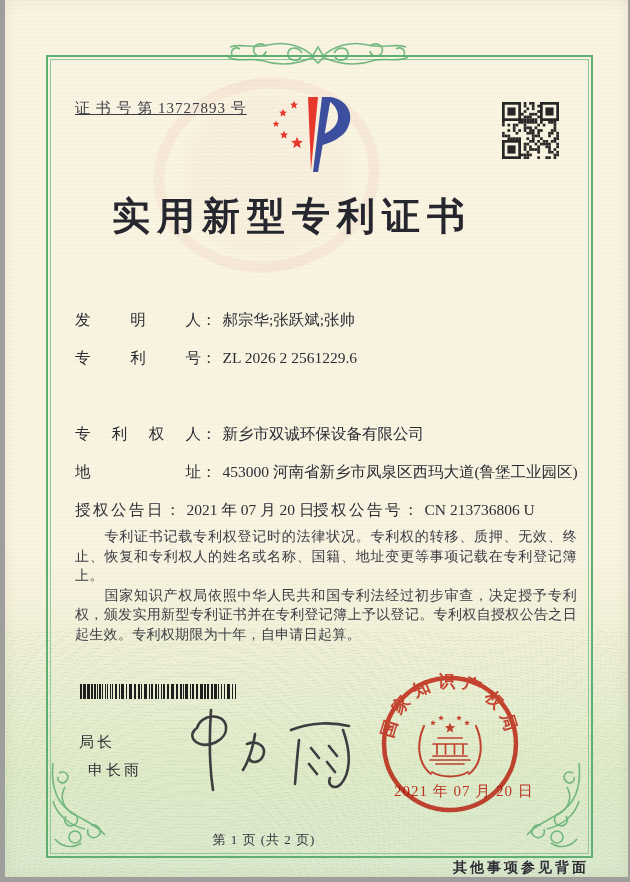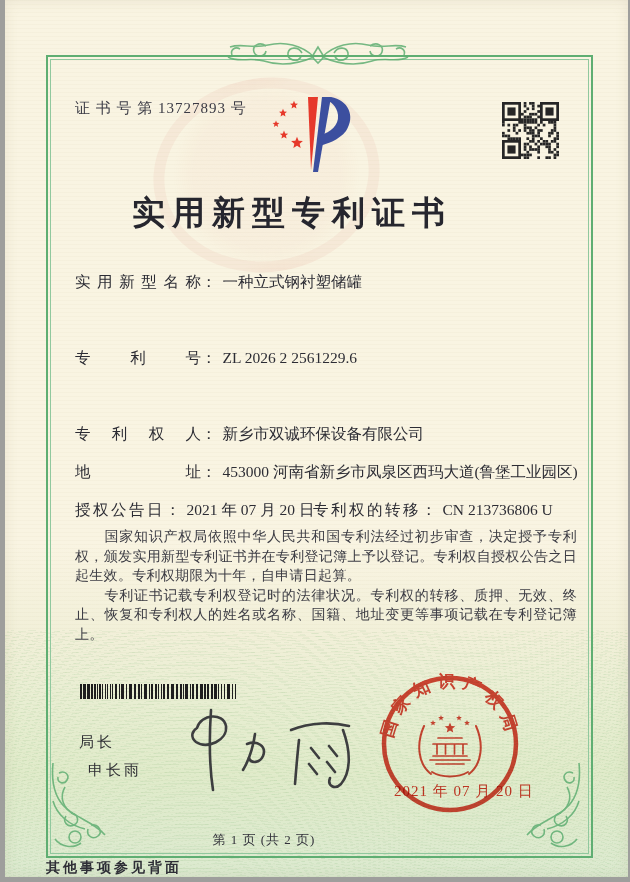--- a/index.html
+++ b/index.html
@@ -26,25 +26,25 @@
     background:radial-gradient(circle,rgba(222,118,105,.04) 55%,transparent 70%);}
   .frame{position:absolute;left:41px;top:55px;width:543px;height:799px;
     border:2px solid var(--green,#5fae72);}
   .frame-inner{position:absolute;inset:2px;border:1px solid var(--green-l,#90c89e);}
   .ornament-top{position:absolute;left:219px;top:37px;width:188px;height:40px;}
   .corner{position:absolute;width:70px;height:90px;}
   .corner-bl{left:40px;bottom:26px;transform:scaleX(-1);}
   .corner-br{right:41px;bottom:26px;}
   .greenline{stroke:var(--green,#5fae72);stroke-width:1.6;fill:none;opacity:.85;}
 
-  .cert-no{position:absolute;left:70px;top:99px;font-size:15px;letter-spacing:1px;color:#3b3b45;}
+  .cert-no{position:absolute;left:70px;top:99px;font-size:15px;letter-spacing:1px;color:#3b3b45;text-decoration:underline;}
   .logo{position:absolute;left:267px;top:94px;width:84px;height:86px;}
   .qr{position:absolute;left:497px;top:102px;width:57px;height:57px;}
   .title{position:absolute;left:41px;top:191px;width:492px;text-align:center;
-    font-size:33px;font-weight:bold;letter-spacing:7px;color:#26262e;}
+    font-size:38px;font-weight:bold;letter-spacing:7px;color:#26262e;}
 
   .row{position:absolute;left:70px;width:505px;height:22px;white-space:nowrap;
     font-size:15.5px;color:var(--text,#2c2c34);}
   .lbl{display:inline-block;width:126px;text-align:justify;text-align-last:justify;}
   .lbl2{letter-spacing:2.5px;}
   .colon{margin-right:6px;}
   .grant-right{position:absolute;left:238px;top:0;}
 
   .paras{position:absolute;left:70px;top:527px;width:502px;}
   .paras p{margin:0;text-indent:2.1em;text-align:justify;
@@ -59,21 +59,21 @@
   .sig{stroke:#2c2c31;stroke-width:2.6;fill:none;stroke-linecap:round;stroke-linejoin:round;}
 
   .seal{position:absolute;left:363px;top:662px;width:164px;height:164px;mix-blend-mode:multiply;opacity:.93;}
   .sl{stroke:var(--red,#d93a2b);fill:none;stroke-linecap:round;}
   .sealtext{fill:var(--red,#d93a2b);font-family:"Liberation Serif","DejaVu Serif",serif;font-weight:bold;}
   .seal-date{position:absolute;left:389px;top:782px;font-size:15px;letter-spacing:1px;
     color:var(--red,#d93a2b);mix-blend-mode:multiply;white-space:nowrap;}
 
   .page-info{position:absolute;left:41px;width:436px;top:831px;text-align:center;
     font-size:13px;color:#33333b;letter-spacing:1px;}
-  .back-note{position:absolute;left:41px;width:543px;top:859px;text-align:left;
+  .back-note{position:absolute;left:41px;width:543px;top:859px;text-align:right;
     font-size:14px;font-weight:600;letter-spacing:3px;color:#2e2e36;}
 </style>
 </head>
 <body>
 
 <svg width="0" height="0" style="position:absolute">
   <defs>
     <g id="cornerFlourish">
       <path d="M62,2 C64,22 60,38 48,48 C36,58 20,62 10,74"></path>
       <path d="M50,26 C56,36 52,48 40,54"></path>
@@ -275,40 +275,40 @@
       <rect x="21.714285714285715" y="54.28571428571429" width="2.7142857142857144" height="2.7142857142857144" fill="#262626"></rect>
       <rect x="24.42857142857143" y="54.28571428571429" width="2.7142857142857144" height="2.7142857142857144" fill="#262626"></rect>
       <rect x="35.285714285714285" y="54.28571428571429" width="2.7142857142857144" height="2.7142857142857144" fill="#262626"></rect>
       <rect x="43.42857142857143" y="54.28571428571429" width="2.7142857142857144" height="2.7142857142857144" fill="#262626"></rect>
       <rect x="46.142857142857146" y="54.28571428571429" width="2.7142857142857144" height="2.7142857142857144" fill="#262626"></rect>
       <rect x="51.57142857142858" y="54.28571428571429" width="2.7142857142857144" height="2.7142857142857144" fill="#262626"></rect>
     </svg>
 
   <div class="title">实用新型专利证书</div>
 
-  <div class="row" style="top:272px">
-    <span class="lbl">实用新型名称</span><span class="colon">：</span><span class="val">一种立式钢衬塑储罐</span>
+  <div class="row" style="top:310px">
+    <span class="lbl">发明人</span><span class="colon">：</span><span class="val">郝宗华;张跃斌;张帅</span>
   </div>
   <div class="row" style="top:348px">
     <span class="lbl">专利号</span><span class="colon">：</span><span class="val">ZL 2026 2 2561229.6</span>
   </div>
   <div class="row" style="top:424px">
     <span class="lbl">专利权人</span><span class="colon">：</span><span class="val">新乡市双诚环保设备有限公司</span>
   </div>
   <div class="row" style="top:462px">
     <span class="lbl">地址</span><span class="colon">：</span><span class="val">453000 河南省新乡市凤泉区西玛大道(鲁堡工业园区)</span>
   </div>
   <div class="row" style="top:500px">
     <span class="lbl2">授权公告日</span><span class="colon">：</span><span class="val">2021 年 07 月 20 日</span>
-    <span class="grant-right"><span class="lbl2">专利权的转移</span><span class="colon">：</span><span class="val">CN 213736806 U</span></span>
+    <span class="grant-right"><span class="lbl2">授权公告号</span><span class="colon">：</span><span class="val">CN 213736806 U</span></span>
   </div>
 
   <div class="paras">
+    <p>专利证书记载专利权登记时的法律状况。专利权的转移、质押、无效、终止、恢复和专利权人的姓名或名称、国籍、地址变更等事项记载在专利登记簿上。</p>
     <p>国家知识产权局依照中华人民共和国专利法经过初步审查，决定授予专利权，颁发实用新型专利证书并在专利登记簿上予以登记。专利权自授权公告之日起生效。专利权期限为十年，自申请日起算。</p>
-    <p>专利证书记载专利权登记时的法律状况。专利权的转移、质押、无效、终止、恢复和专利权人的姓名或名称、国籍、地址变更等事项记载在专利登记簿上。</p>
   </div>
 
   <svg id="barcode-svg" class="barcode" viewBox="0 0 160 15">
       <rect x="0" y="0" width="2" height="15" fill="#1e1e1e"></rect>
       <rect x="3" y="0" width="3" height="15" fill="#1e1e1e"></rect>
       <rect x="7" y="0" width="3" height="15" fill="#1e1e1e"></rect>
       <rect x="11" y="0" width="2" height="15" fill="#1e1e1e"></rect>
       <rect x="14" y="0" width="2" height="15" fill="#1e1e1e"></rect>
       <rect x="17" y="0" width="1" height="15" fill="#1e1e1e"></rect>
       <rect x="19" y="0" width="2" height="15" fill="#1e1e1e"></rect>

